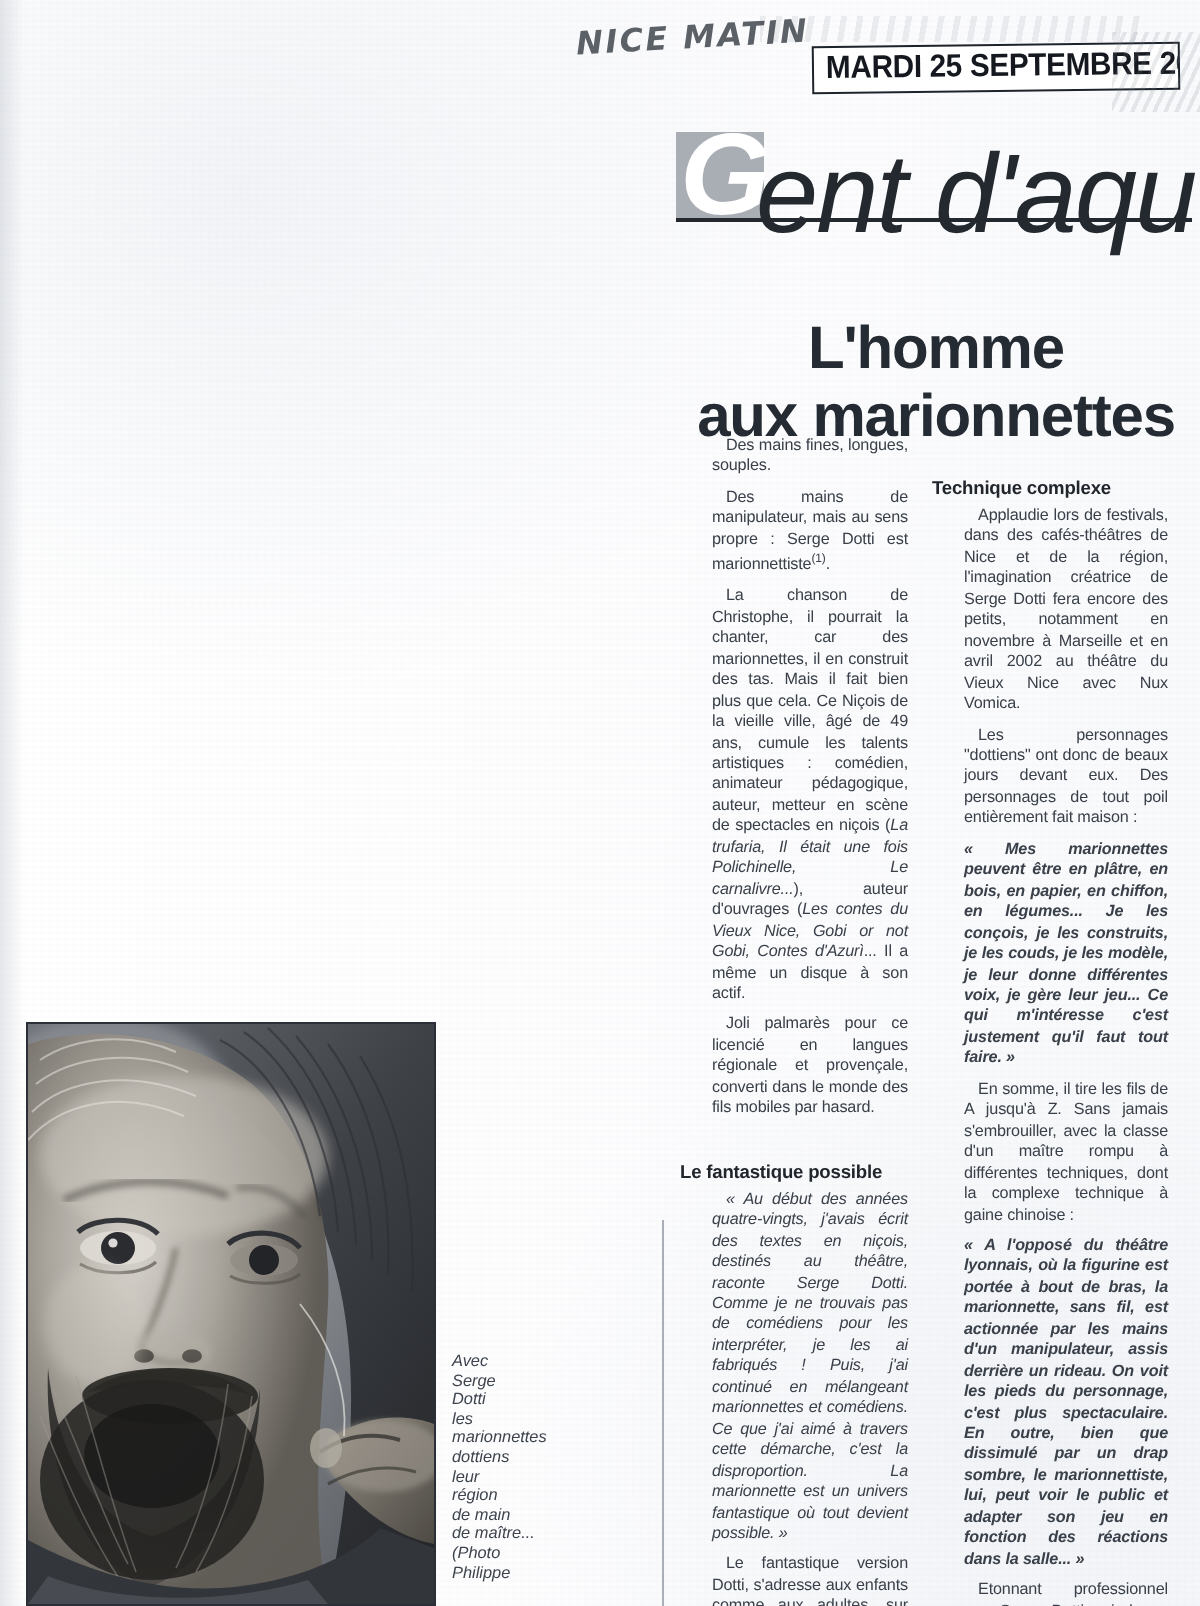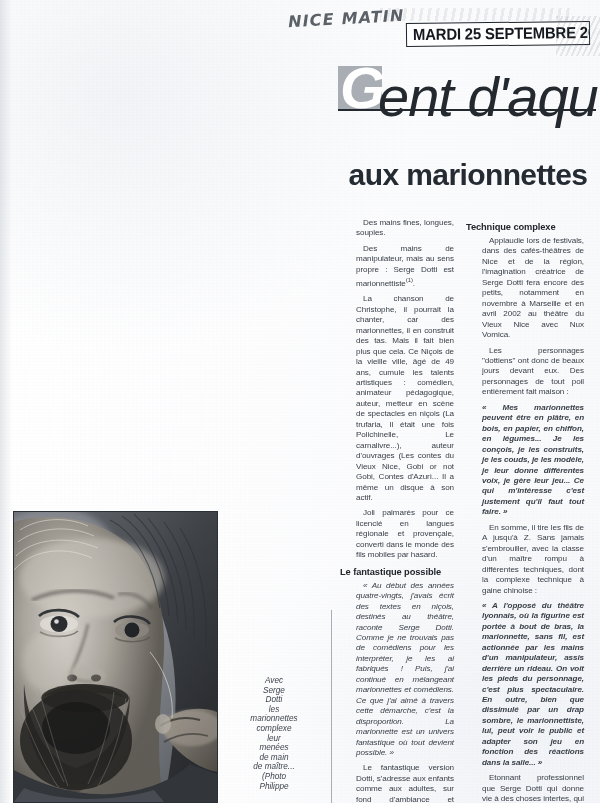--- a/index.html
+++ b/index.html
@@ -172,28 +172,28 @@
     letter-spacing: -0.08px;
   }
   .col-left  { left: 340px; width: 114px; }
   .col-right { left: 466px; width: 118px; }
 
   .col p {
     margin: 0 0 5px 16px;
     text-indent: 7px;
   }
   .col p.noindent { text-indent: 0; font-weight: bold; }
-  .col .it { }
+  .col .it { font-style: italic; }
   .col .sup { font-size: 6px; vertical-align: super; }
 
   .subhead {
     font-size: 9.3px;
     font-weight: 700;
     line-height: 12px;
-    margin: 3px 0 3px 0;
+    margin: 20px 0 3px 0;
     text-align: left;
     color: #21262d;
     letter-spacing: -0.1px;
   }
   .quote { font-style: italic; }
 
   
   .col-divider {
     position: absolute;
     left: 331px;
@@ -221,21 +221,20 @@
   
   .caption {
     position: absolute;
     left: 226px;
     top: 676px;
     width: 96px;
     font-size: 8.2px;
     line-height: 9.6px;
     font-style: italic;
     color: #3e444d;
-    text-align: center;
   }
   .caption span { display: block; }
 
   .edge-shadow {
     position: absolute;
     left: 0; top: 0;
     width: 12px; height: 803px;
     background: linear-gradient(90deg, rgba(180,186,196,0.35), rgba(255,255,255,0));
     pointer-events: none;
   }
@@ -258,20 +257,21 @@
 
 <div class="masthead">
   <div class="gbox">
     <span class="gletter">G</span>
   </div>
   <div class="mtext">ent d'aquì</div>
   <div class="rule"></div>
 </div>
 
 <h1 class="headline">
+  <span class="hl1">L'homme</span>
   <span class="hl2">aux marionnettes</span>
 </h1>
 
 <div class="col col-left">
   <p>Des mains fines, longues, souples.</p>
   <p><span>Des mains de manipulateur, mais au sens propre : Serge Dotti est marionnettiste</span><span class="sup">(1)</span>.</p>
   <p><span>La chanson de Christophe, il pourrait la chanter, car des marionnettes, il en construit des tas. Mais il fait bien plus que cela. Ce Niçois de la vieille ville, âgé de 49 ans, cumule les talents artistiques : comédien, animateur pédagogique, auteur, metteur en scène de spectacles en niçois (</span><span class="it">La trufaria, Il était une fois Polichinelle, Le carnalivre...</span><span>), auteur d'ouvrages (</span><span class="it">Les contes du Vieux Nice, Gobi or not Gobi, Contes d'Azurì</span><span>... Il a même un disque à son actif.</span></p>
   <p>Joli palmarès pour ce licencié en langues régionale et provençale, converti dans le monde des fils mobiles par hasard.</p>
 
   <div class="subhead">Le fantastique possible</div>
@@ -414,20 +414,20 @@
     </g>
   </svg>
 </div>
 
 <div class="caption">
   <span>Avec</span>
   <span>Serge</span>
   <span>Dotti</span>
   <span>les</span>
   <span>marionnettes</span>
-  <span>complexe</span>
+  <span>dottiens</span>
   <span>leur</span>
-  <span>menées</span>
+  <span>région</span>
   <span>de main</span>
   <span>de maître...</span>
   <span>(Photo</span>
   <span>Philippe</span>
 </div>
 
 </body></html>

